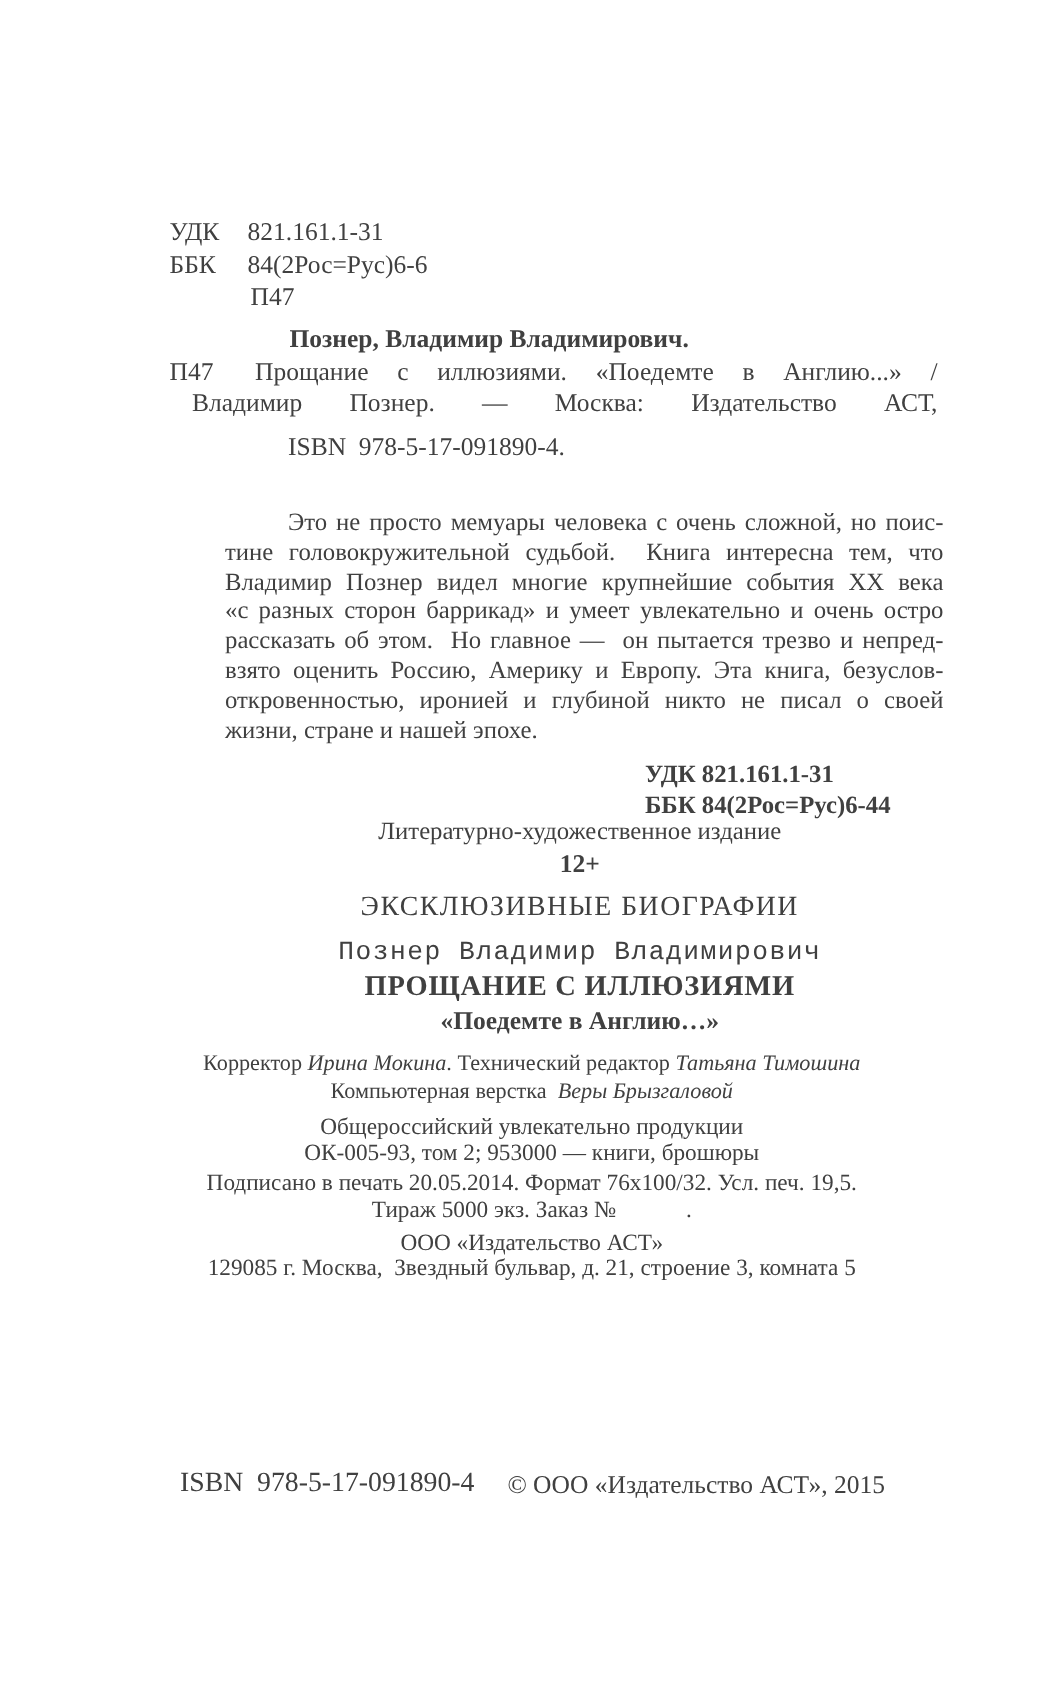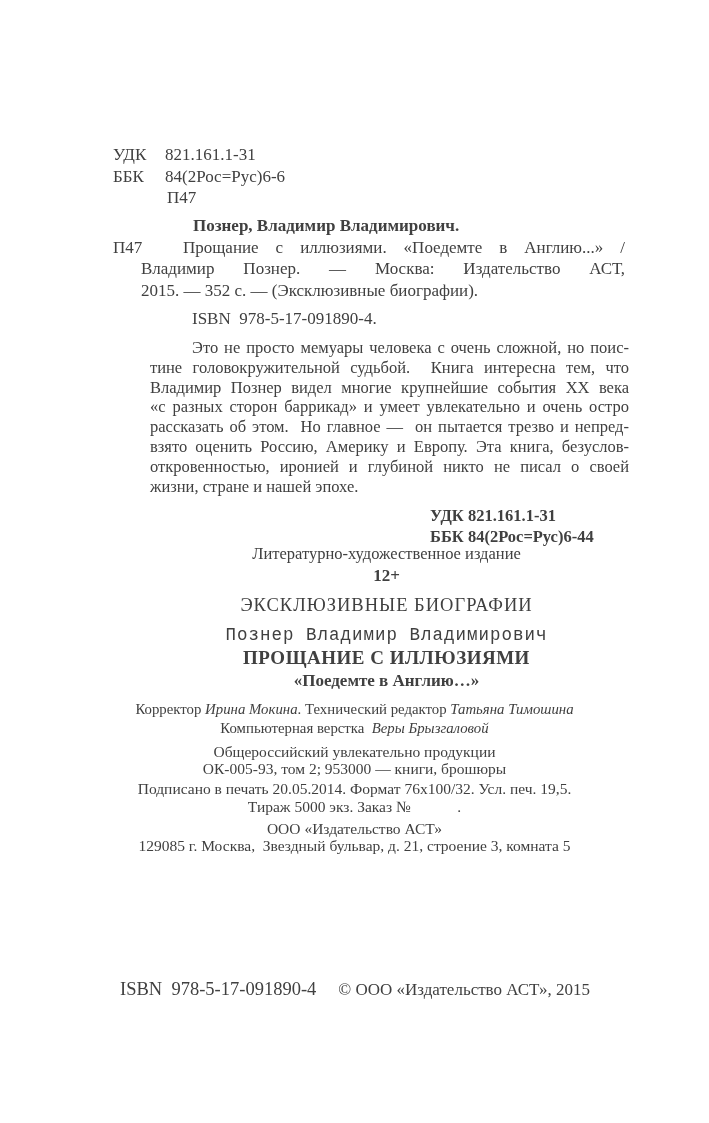--- a/index.html
+++ b/index.html
@@ -22,21 +22,21 @@
     width: 512px;
     font-size: 17px;
     line-height: 21.5px;
   }
   .cat-line { white-space: nowrap; }
   .cat-label { display: inline-block; width: 52px; }
   .author-sign { margin-left: 54px; }
   .author-heading { margin-left: 80px; margin-top: 6px; font-weight: bold; }
   .entry { position: relative; margin-top: 0.5px; }
   .entry-code { position: absolute; left: 0; top: 0; }
-  .entry-lines { margin-left: 28px; }
+  .entry-lines { margin-left: 15px; }
   .entry-line { text-align: justify; text-align-last: justify; }
   .entry-line.first { text-indent: 42px; }
   .entry-line.last { text-align: left; text-align-last: left; }
   .isbn-line { margin-left: 79px; margin-top: 7px; }
 
   
   .annotation {
     position: absolute;
     left: 150px;
     top: 338px;
@@ -108,21 +108,20 @@
     </div>
     <div class="cat-line author-sign">П47</div>
 
     <div class="author-heading">Познер, Владимир Владимирович.</div>
 
     <div class="entry">
       <span class="entry-code">П47</span>
       <div class="entry-lines">
         <div class="entry-line first">Прощание с иллюзиями. «Поедемте в Англию...» /</div>
         <div class="entry-line">Владимир Познер. — Москва: Издательство АСТ,</div>
-        <div class="entry-line last">2015. — 352 с. — (Эксклюзивные биографии).</div>
       </div>
     </div>
 
     <div class="isbn-line">ISBN&nbsp; 978-5-17-091890-4.</div>
   </section>
 
   <section class="annotation">
     <div class="anno-line first">Это не просто мемуары человека с очень сложной, но поис-</div>
     <div class="anno-line">тине головокружительной судьбой.&nbsp; Книга интересна тем, что</div>
     <div class="anno-line">Владимир Познер видел многие крупнейшие события XX века</div>

